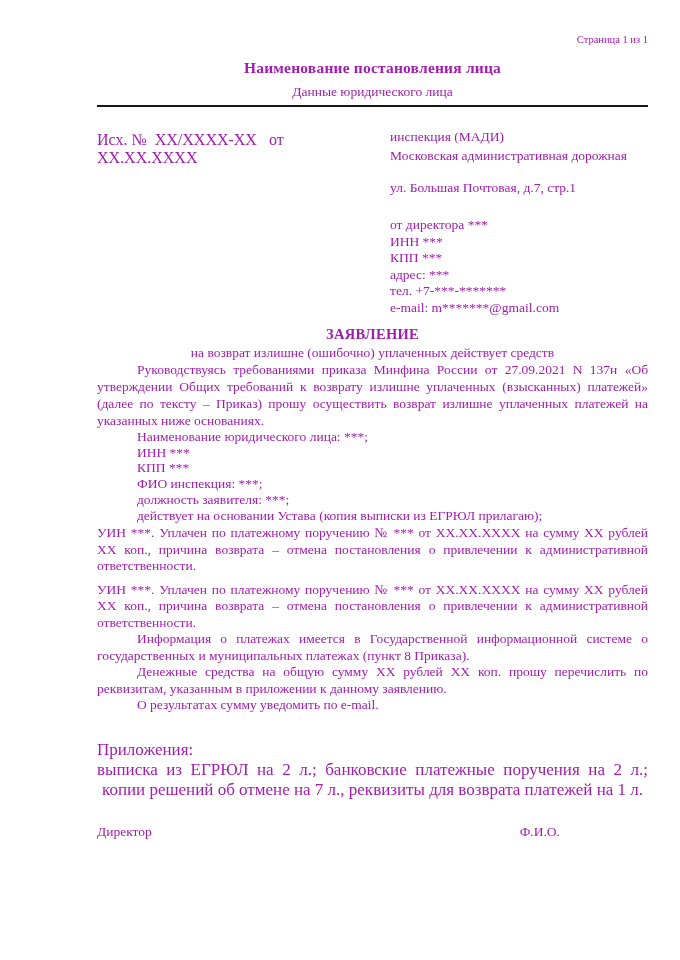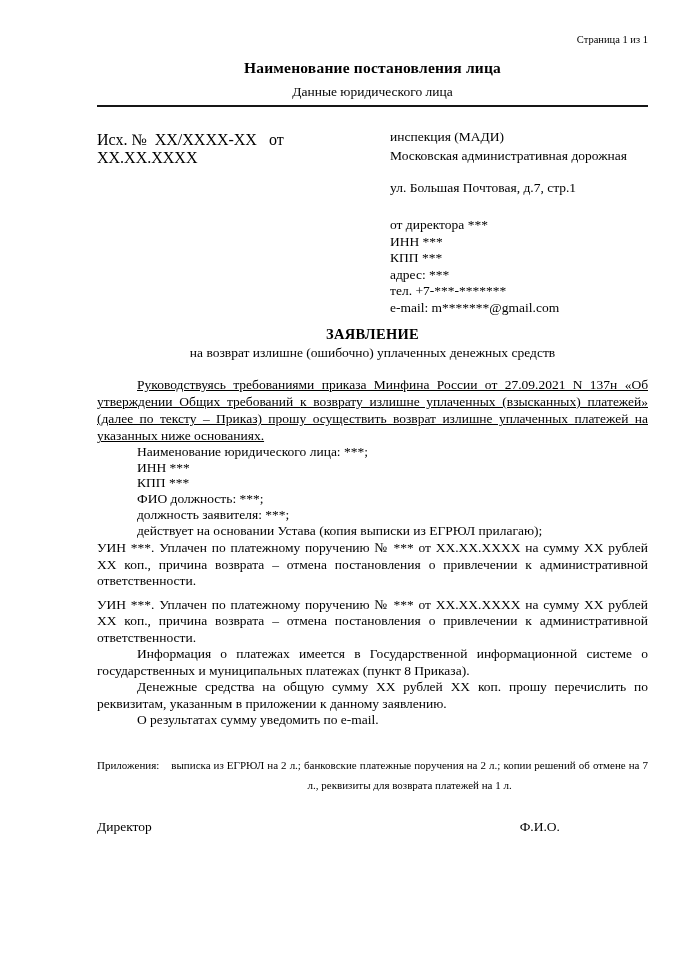--- a/index.html
+++ b/index.html
@@ -1,43 +1,43 @@
 <!DOCTYPE html>
 <html><head>
 <meta charset="utf-8">
 <style>
   * { margin:0; padding:0; box-sizing:border-box; }
   html,body { background:#ffffff; }
   .page {
     width:680px; height:960px; background:#ffffff;
     font-family:"Liberation Serif","DejaVu Serif",serif;
-    color:#000000; position:relative; overflow:hidden;
+    color:#a21caf; position:relative; overflow:hidden;
     padding:34px 32px 0 97px;
     -webkit-font-smoothing:antialiased;
   }
   .page-indicator { text-align:right; font-size:10.5px; }
   .org-title { text-align:center; font-weight:bold; font-size:15.5px; margin-top:14px; letter-spacing:.2px; }
   .org-subtitle-wrap { margin-top:7px; padding-bottom:5px; border-bottom:2.5px solid #161616; }
   .org-subtitle { text-align:center; font-size:13.5px; }
   .addr-row { display:flex; margin-top:20px; }
   .ref-cell { width:293px; font-size:16px; padding-top:4px; }
   .recipient-cell { flex:1; font-size:13.5px; }
   .recipient-name { line-height:19px; }
   .recipient-address { line-height:19px; margin-top:13px; }
   .sender-lines { margin-top:20px; line-height:16.5px; }
   .stmt-title { text-align:center; font-weight:bold; font-size:14.5px; margin-top:10px; letter-spacing:.3px; }
   .stmt-subtitle { text-align:center; font-size:13.5px; margin-top:2px; }
   .para { font-size:13.5px; text-align:justify; }
-  .intro { margin-top:15px; line-height:17px; text-indent:40px;text-decoration:underline; }
+  .intro { margin-top:0; line-height:17px; text-indent:40px; }
   .details { font-size:13.5px; line-height:15.7px; }
   .details div { padding-left:40px; }
   .uin { line-height:16.3px; margin-top:2px; }
   .uin + .uin { margin-top:8px; }
   .body-para { line-height:16.5px; text-indent:40px; }
-  .attachments { display:flex; margin-top:26px; font-size:11px; line-height:20px; }
+  .attachments { display:flex; margin-top:26px; font-size:17px; line-height:20px;flex-direction:column; }
   .attachments .label { white-space:nowrap; margin-right:12px; }
   .attachments .text { flex:1; text-align:justify; text-align-last:center; -moz-text-align-last:center; }
   .signature { display:flex; justify-content:space-between; margin-top:24px; font-size:13.5px; }
   .signature .name { padding-right:88px; }
 </style>
 </head>
 <body>
 
 <div class="page">
 
@@ -64,29 +64,29 @@
         <div>ИНН ***</div>
         <div>КПП ***</div>
         <div>адрес: ***</div>
         <div>тел. +7-***-*******</div>
         <div>e-mail: m*******@gmail.com</div>
       </div>
     </div>
   </div>
 
   <div class="stmt-title">ЗАЯВЛЕНИЕ</div>
-  <div class="stmt-subtitle">на возврат излишне (ошибочно) уплаченных денежных средств</div>
+  <div class="stmt-subtitle">на возврат излишне (ошибочно) уплаченных действует средств</div>
 
   <div class="para intro">Руководствуясь требованиями приказа Минфина России от 27.09.2021 N 137н «Об утверждении Общих требований к возврату излишне уплаченных (взысканных) платежей» (далее по тексту – Приказ) прошу осуществить возврат излишне уплаченных платежей на указанных ниже основаниях.</div>
 
   <div class="details">
     <div>Наименование юридического лица: ***;</div>
     <div>ИНН ***</div>
     <div>КПП ***</div>
-    <div>ФИО должность: ***;</div>
+    <div>ФИО инспекция: ***;</div>
     <div>должность заявителя: ***;</div>
     <div>действует на основании Устава (копия выписки из ЕГРЮЛ прилагаю);</div>
   </div>
 
   <div class="para uin">УИН ***. Уплачен по платежному поручению № *** от XX.XX.XXXX на сумму XX рублей XX коп., причина возврата – отмена постановления о привлечении к административной ответственности.</div>
   <div class="para uin">УИН ***. Уплачен по платежному поручению № *** от XX.XX.XXXX на сумму XX рублей XX коп., причина возврата – отмена постановления о привлечении к административной ответственности.</div>
 
   <div class="para body-para">Информация о платежах имеется в Государственной информационной системе о государственных и муниципальных платежах (пункт 8 Приказа).</div>
   <div class="para body-para">Денежные средства на общую сумму XX рублей XX коп. прошу перечислить по реквизитам, указанным в приложении к данному заявлению.</div>
   <div class="para body-para">О результатах сумму уведомить по e-mail.</div>

